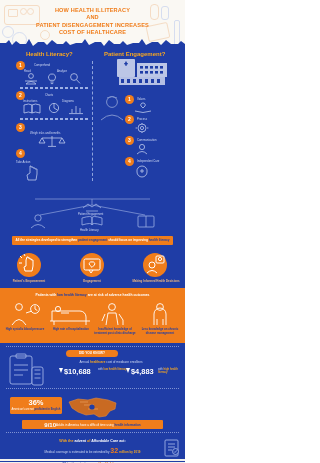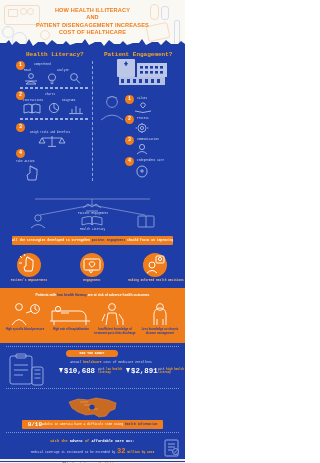--- a/index.html
+++ b/index.html
@@ -1,21 +1,21 @@
 <!DOCTYPE html>
 <html><head>
 <meta charset="utf-8">
 <style>
   html,body{margin:0;padding:0;background:#ffffff;}
   body{width:185px;height:463px;overflow:hidden;font-family:"Liberation Sans",sans-serif;}
   #page{position:relative;width:185px;height:463px;background:#f4f4f2;}
 
   
   .sec{position:relative;width:185px;box-sizing:border-box;}
-  .blue{background:#1f3da6;font-family:Liberation Mono, monospace;}
+  .blue{background:#1f3da6;}
   .orange{background:#f07d1b;}
   .cream{background:#f2f1ec;}
 
   
   #header{height:47px;background:#faf8f3;overflow:hidden;}
   #header .hdr-txt{position:absolute;left:0;top:7px;width:185px;text-align:center;}
   #header .hl{display:block;color:#f07d1b;font-weight:bold;font-size:5.6px;line-height:7.4px;letter-spacing:.15px;}
   .ghost{position:absolute;border:1px solid #f3d7bc;opacity:.85;}
   .g1{left:4px;top:5px;width:34px;height:18px;border-radius:3px;}
   .g2{left:8px;top:9px;width:8px;height:6px;border-radius:1px;}
@@ -396,33 +396,37 @@
           <rect x="24" y="14" width="11" height="18" rx="2" fill="#1f3da6"></rect>
           <path d="M26.5 17 h6 M26.5 21 h6 M26.5 25 h6"></path>
         </g>
     </svg>
 
     <div class="arrowdn" style="left:59px;top:25px"></div>
     <div class="costnum" style="left:64px;top:24px">$10,688</div>
     <div class="costtxt" style="left:98px;top:25px"><span>with </span><em>low health literacy</em></div>
 
     <div class="arrowdn" style="left:126px;top:25px"></div>
-    <div class="costnum" style="left:131px;top:24px">$2,891</div>
+    <div class="costnum" style="left:131px;top:24px">$4,883</div>
     <div class="costtxt" style="left:158px;top:25px;width:26px"><span>with </span><em>high health literacy</em></div>
 
     <div class="dotrow" style="top:45px"></div>
   </div>
 
   <div class="sec blue" id="stats">
     <svg class="usmap" viewBox="0 0 54 24">
       <path d="M3 6 L12 3 L22 4 L30 2 L42 4 L50 7 L49 13 L44 15 L40 20 L33 21 L28 18 L20 19 L12 16 L6 12 Z" fill="#c96a22" stroke="#e08a3c" stroke-width=".6"></path>
       <path d="M14 6 L22 6 M18 9 L28 9 M22 13 L32 13" stroke="#e89a55" stroke-width=".8" fill="none"></path>
       <circle cx="26" cy="11" r="2.6" fill="#1f3da6"></circle>
     </svg>
 
+    <div class="statbox" style="left:10px">
+      <span class="statnum">36%</span>
+      <span class="statsub"><span>American's are not </span><em>proficient in English</em></span>
+    </div>
 
 
     <div class="widepill"><span class="n">9/10</span><span class="t">Adults in America have a difficult time using </span><span class="t"><em>health information</em></span></div>
 
     <div class="dotrow" style="top:41px"></div>
   </div>
 
   <div class="sec blue" id="aca">
     <div class="acahead"><span>With the </span><em>advent</em><span> of </span><em>Affordable Care act:</em></div>
     <div class="acasub"><span>Medical coverage is estimated to be extended by </span><span class="big">32</span><em> million by 2019</em></div>

